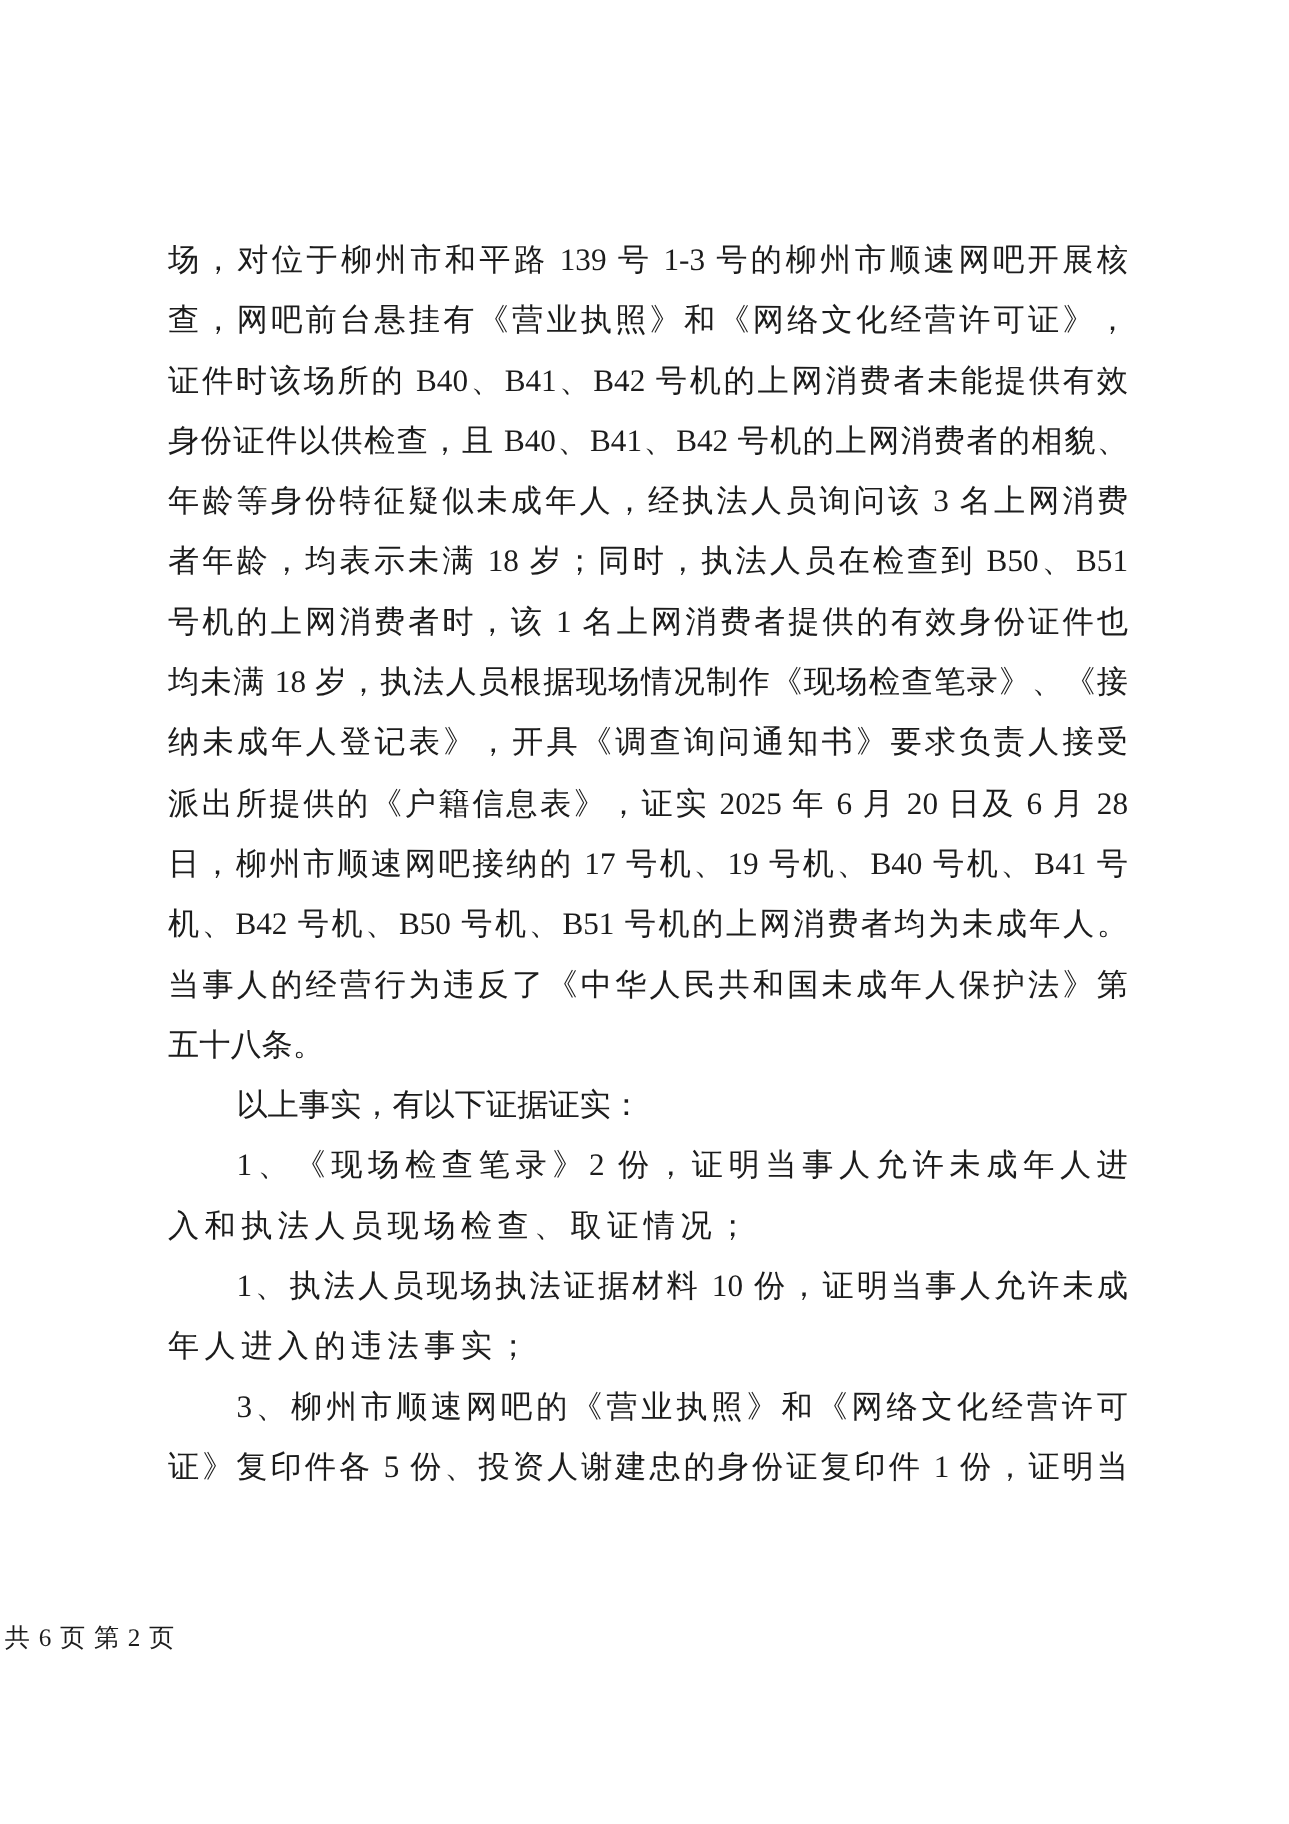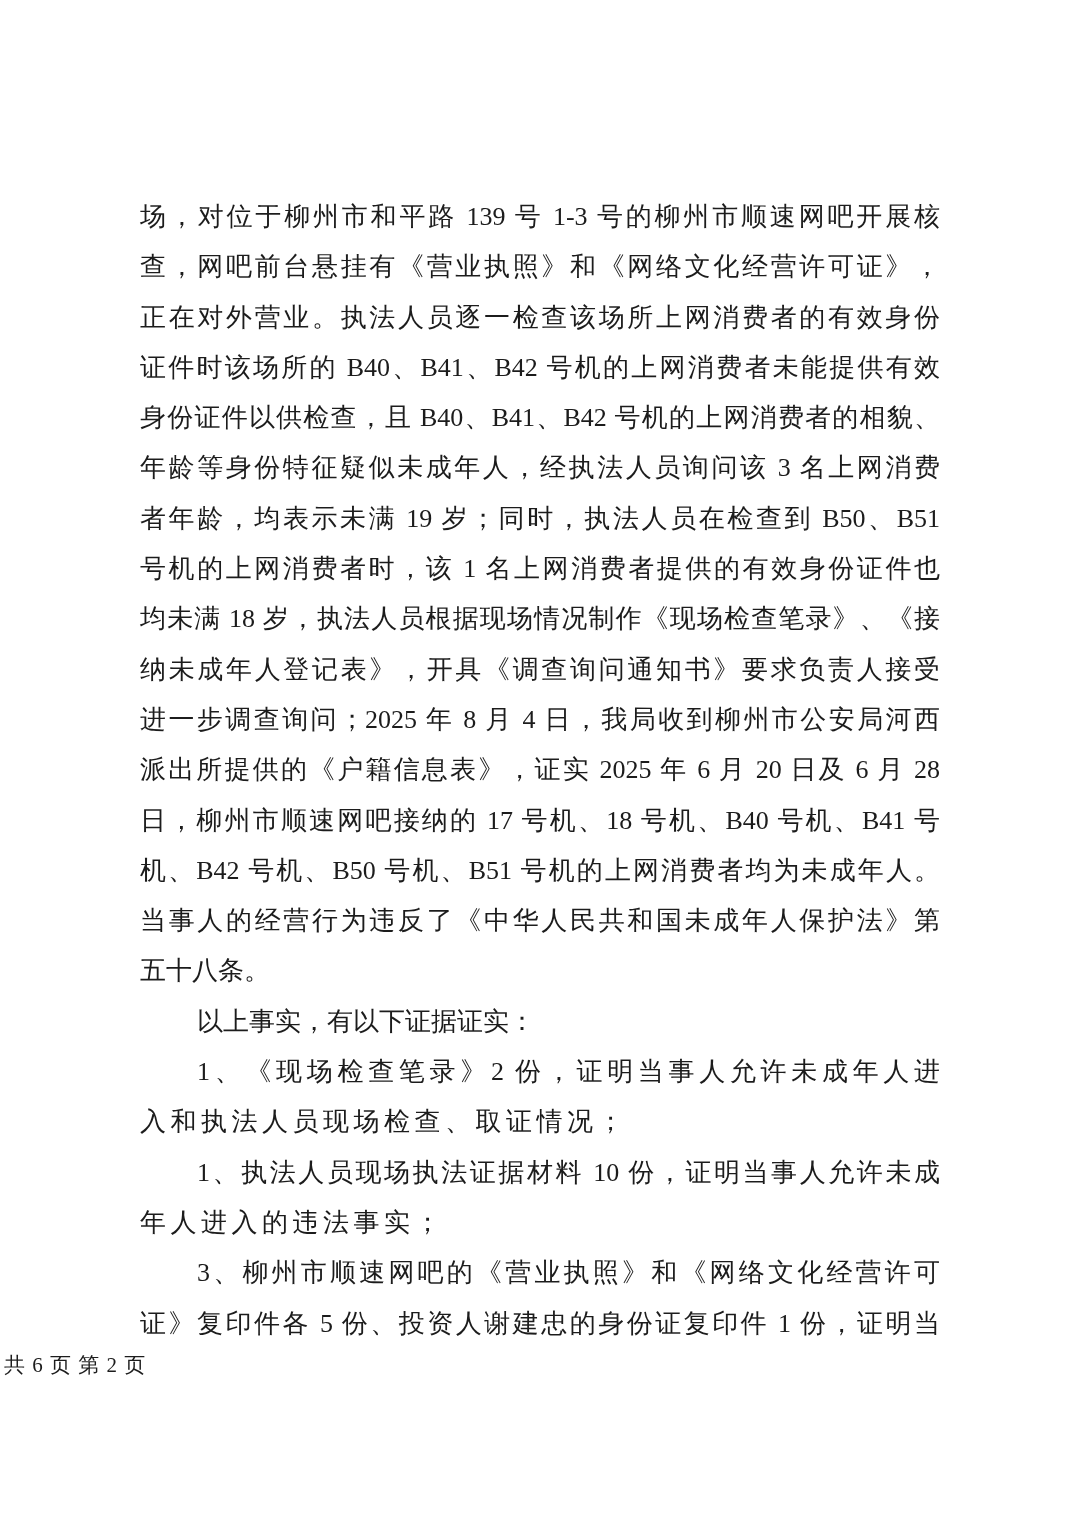--- a/index.html
+++ b/index.html
@@ -58,31 +58,29 @@
     letter-spacing: 1px;
   }
 </style>
 </head>
 <body>
 
 <div class="page">
   <div class="text-block">
     <div class="line j">场，对位于柳州市和平路 139 号 1-3 号的柳州市顺速网吧开展核</div>
     <div class="line j">查，网吧前台悬挂有《营业执照》和《网络文化经营许可证》，</div>
-    <div class="line j">正在对外营业。执法人员逐一检查该场所上网消费者的有效身份</div>
     <div class="line j">证件时该场所的 B40、B41、B42 号机的上网消费者未能提供有效</div>
     <div class="line j">身份证件以供检查，且 B40、B41、B42 号机的上网消费者的相貌、</div>
     <div class="line j">年龄等身份特征疑似未成年人，经执法人员询问该 3 名上网消费</div>
-    <div class="line j">者年龄，均表示未满 19 岁；同时，执法人员在检查到 B50、B51</div>
+    <div class="line j">者年龄，均表示未满 18 岁；同时，执法人员在检查到 B50、B51</div>
     <div class="line j">号机的上网消费者时，该 1 名上网消费者提供的有效身份证件也</div>
     <div class="line j">均未满 18 岁，执法人员根据现场情况制作《现场检查笔录》、《接</div>
     <div class="line j">纳未成年人登记表》，开具《调查询问通知书》要求负责人接受</div>
-    <div class="line j">进一步调查询问；2025 年 8 月 4 日，我局收到柳州市公安局河西</div>
     <div class="line j">派出所提供的《户籍信息表》，证实 2025 年 6 月 20 日及 6 月 28</div>
-    <div class="line j">日，柳州市顺速网吧接纳的 17 号机、18 号机、B40 号机、B41 号</div>
+    <div class="line j">日，柳州市顺速网吧接纳的 17 号机、19 号机、B40 号机、B41 号</div>
     <div class="line j">机、B42 号机、B50 号机、B51 号机的上网消费者均为未成年人。</div>
     <div class="line j">当事人的经营行为违反了《中华人民共和国未成年人保护法》第</div>
     <div class="line">五十八条。</div>
     <div class="line ind">以上事实，有以下证据证实：</div>
     <div class="line j ind">1、《现场检查笔录》2 份，证明当事人允许未成年人进</div>
     <div class="line sp">入和执法人员现场检查、取证情况；</div>
     <div class="line j ind">1、执法人员现场执法证据材料 10 份，证明当事人允许未成</div>
     <div class="line sp">年人进入的违法事实；</div>
     <div class="line j ind">3、柳州市顺速网吧的《营业执照》和《网络文化经营许可</div>
     <div class="line j">证》复印件各 5 份、投资人谢建忠的身份证复印件 1 份，证明当</div>

